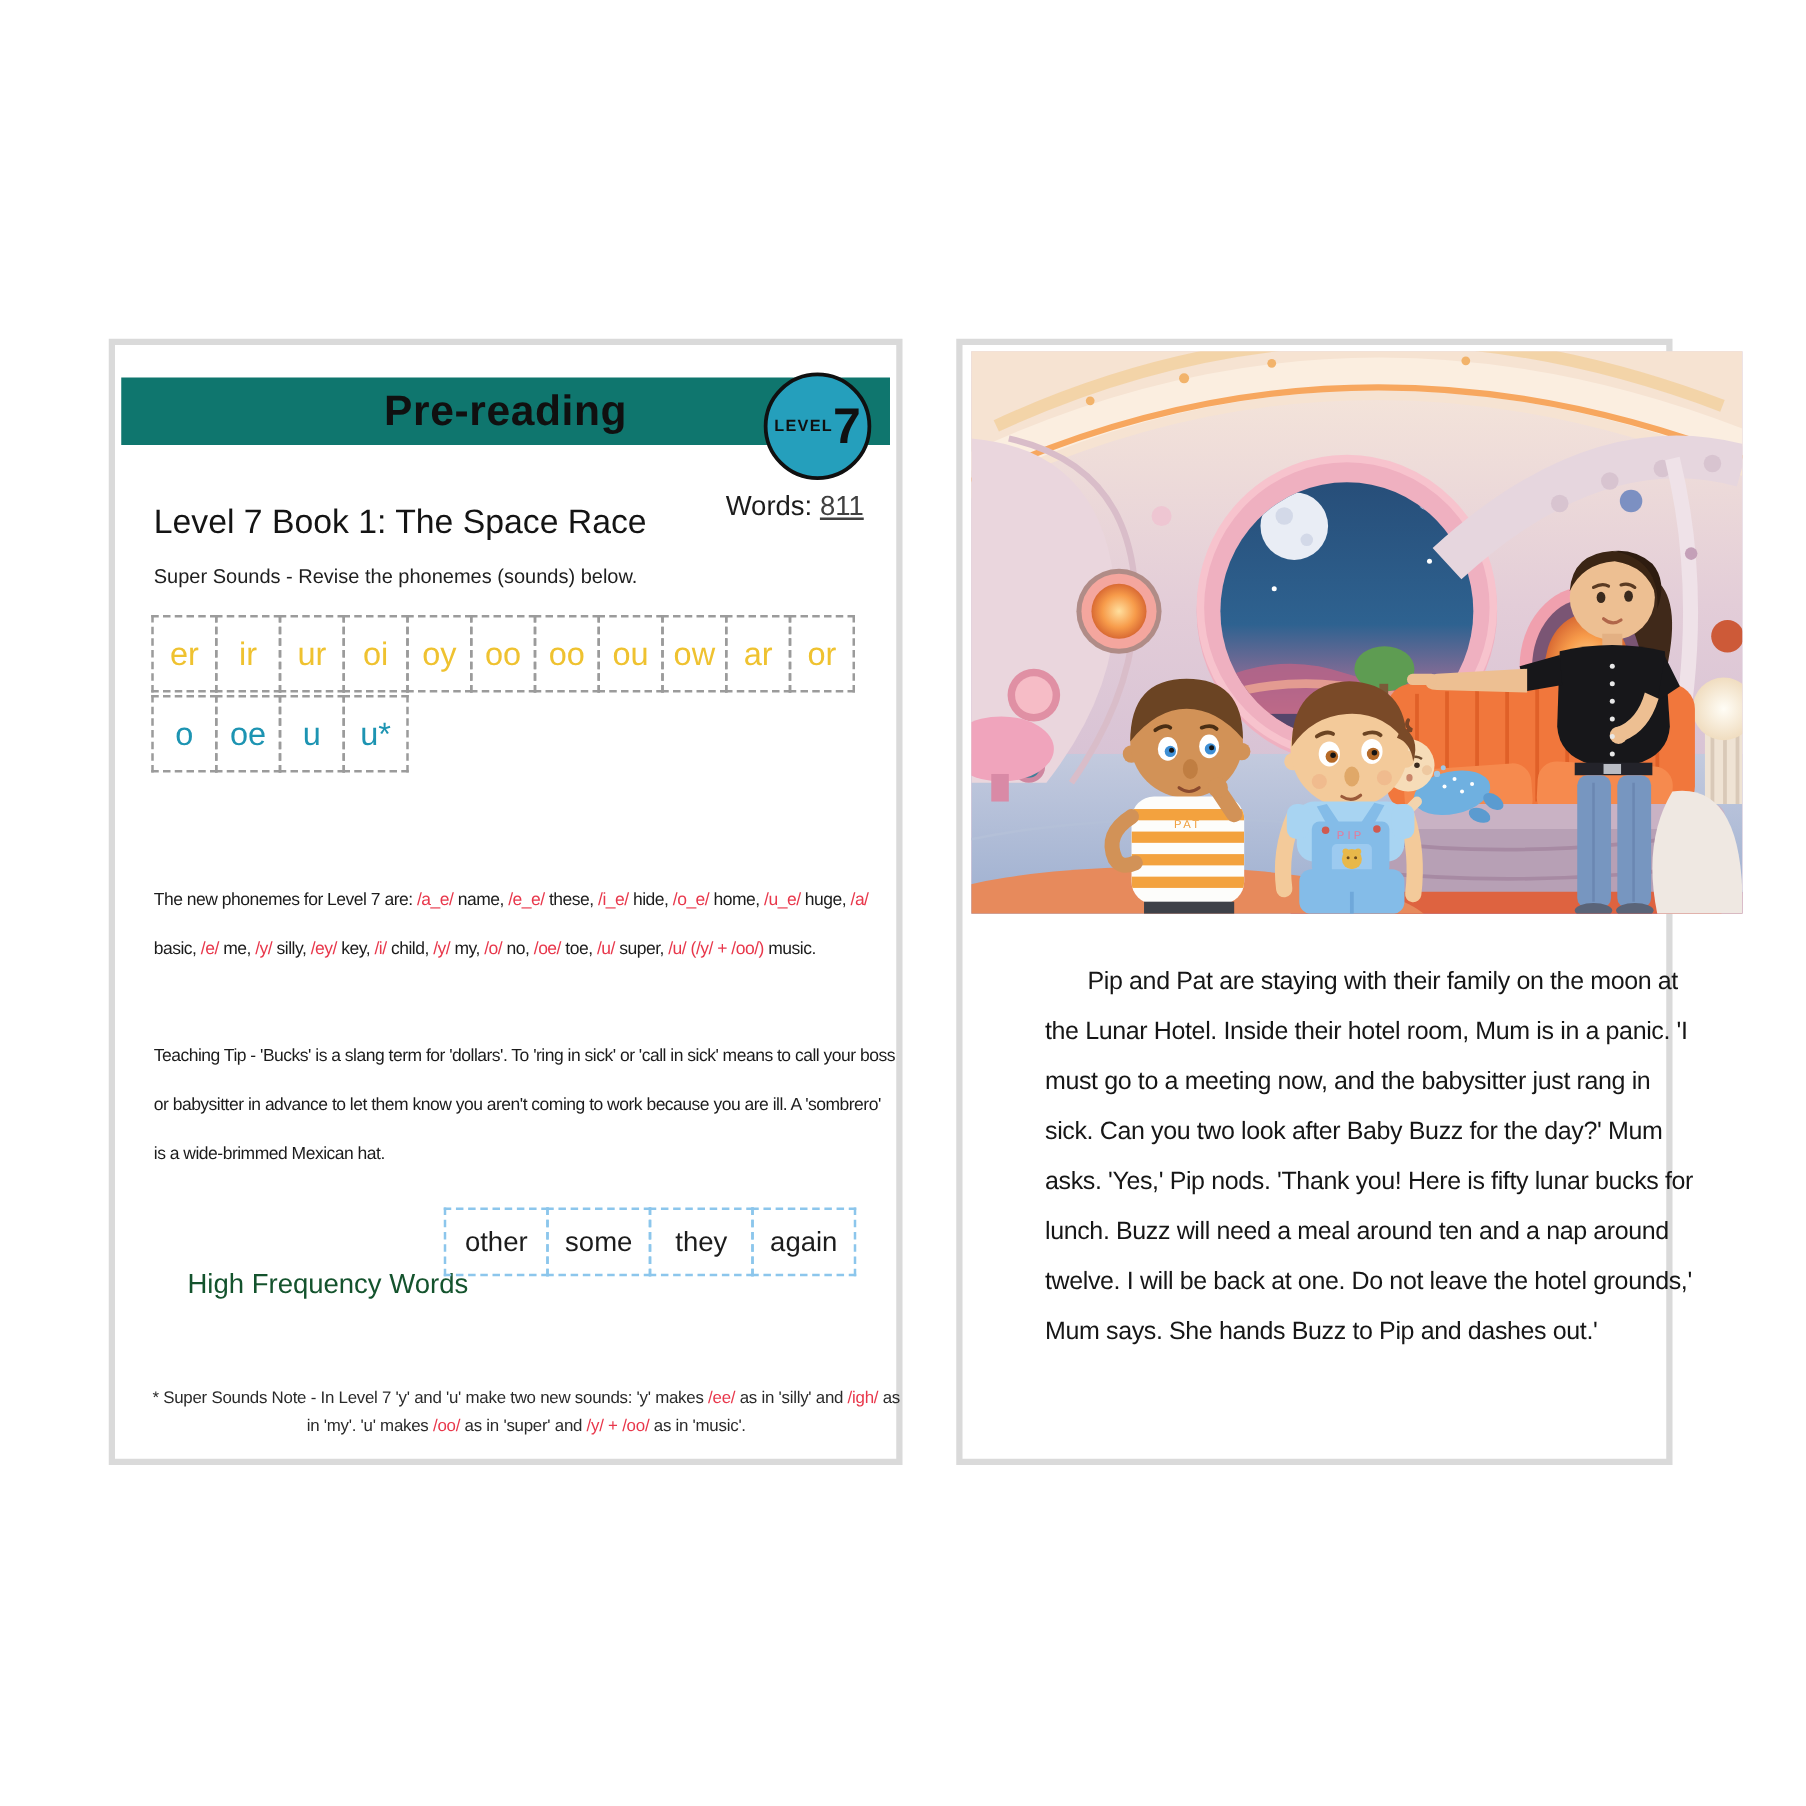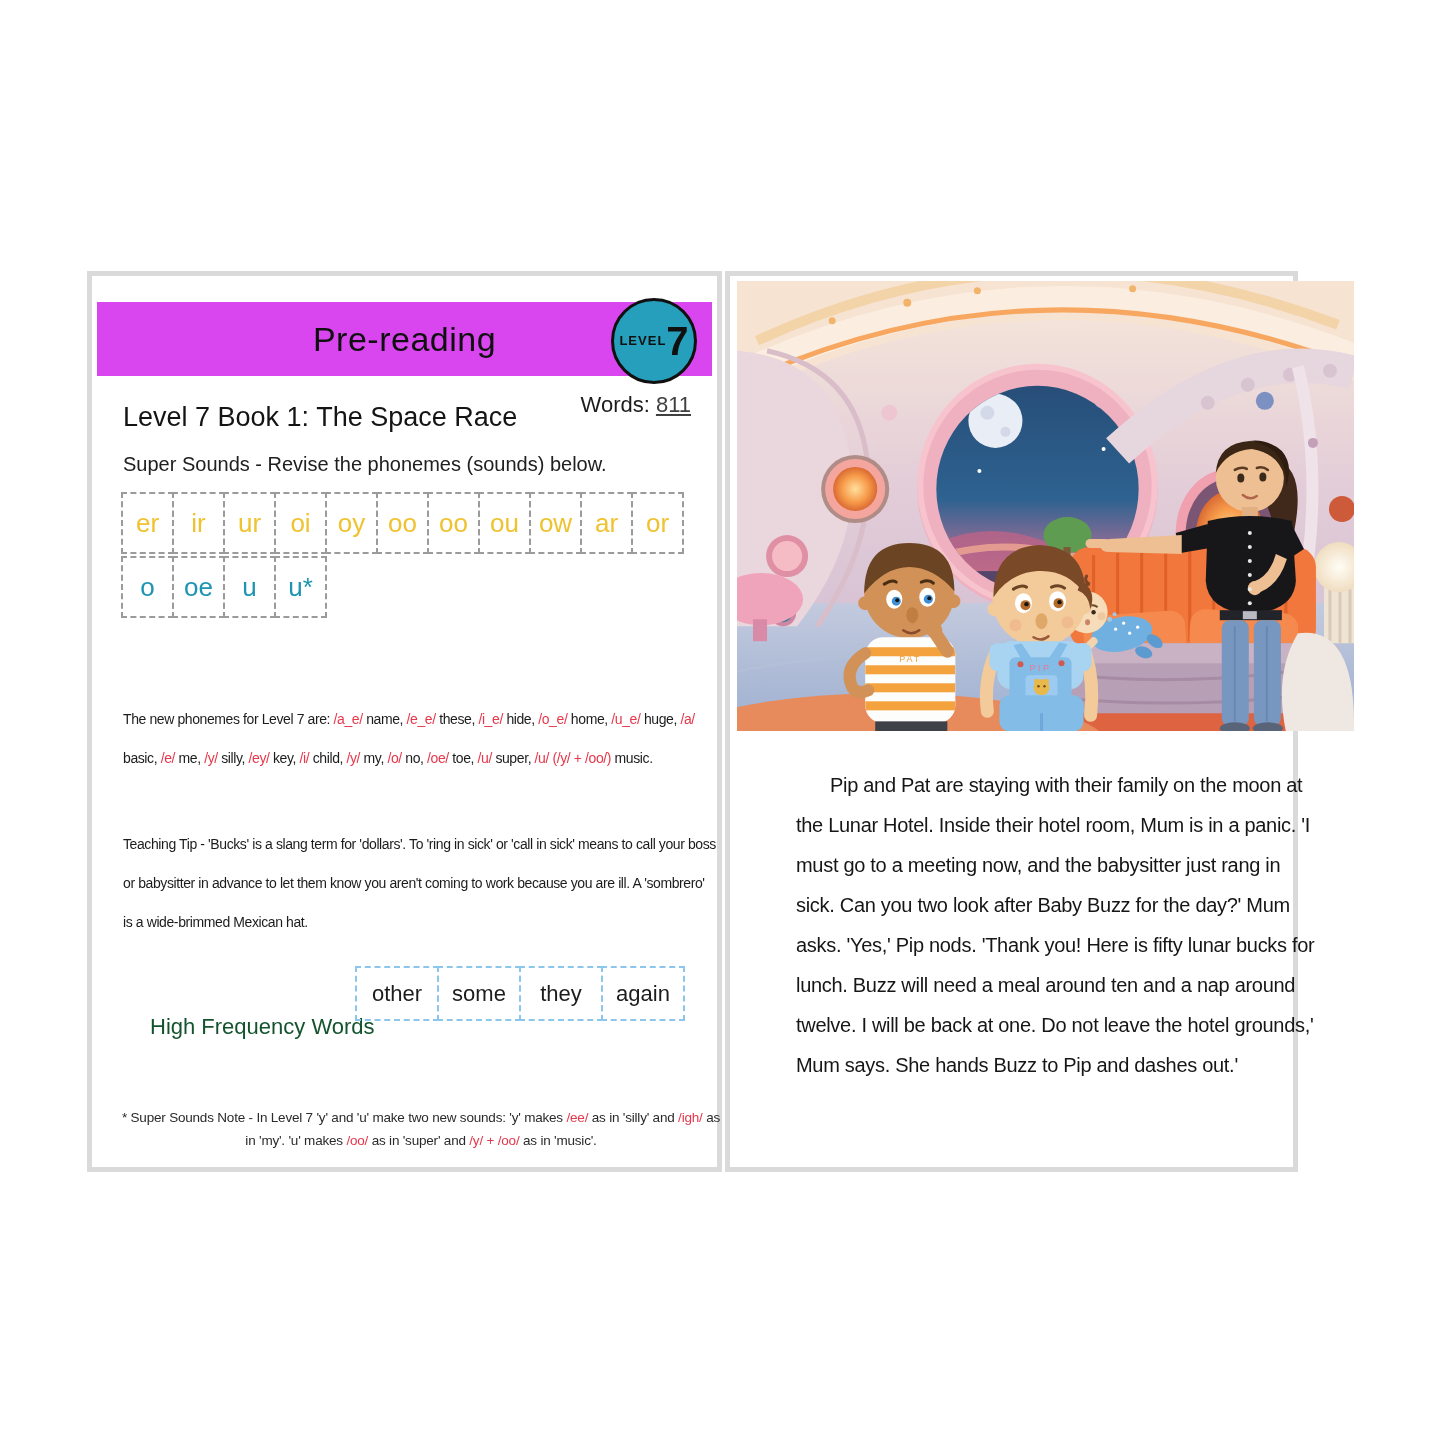--- a/index.html
+++ b/index.html
@@ -1,33 +1,33 @@
 <!DOCTYPE html>
 <html><head>
 <meta charset="utf-8">
 <style>
   html,body{margin:0;padding:0;background:#ffffff;width:1445px;height:1445px;overflow:hidden;
             font-family:"Liberation Sans",sans-serif;color:#1c1c1c;}
   .page{position:absolute;top:271px;height:901px;background:#fff;border:5px solid #dadada;box-sizing:border-box;}
   #left-page{left:87px;width:635px;}
-  #right-page{left:725px;width:573px;}
+  #right-page{left:765px;width:573px;}
 
   
-  .teal-bar{position:absolute;left:5px;right:5px;top:26px;height:74px;background:#d946ef;
-            display:flex;align-items:center;justify-content:center;}
+  .teal-bar{position:absolute;left:5px;right:5px;top:26px;height:54px;background:#0f766e;
+            display:flex;align-items:center;justify-content:center;font-weight:bold;}
   .bar-title{font-size:34px;color:#101010;letter-spacing:.5px;}
   .level-badge{position:absolute;left:519px;top:22px;width:86px;height:86px;border-radius:50%;
                background:#259fbc;border:3px solid #101010;box-sizing:border-box;z-index:2;
                display:flex;flex-direction:row;align-items:center;justify-content:center;}
   .level-word{font-size:13px;font-weight:bold;color:#101010;letter-spacing:1px;line-height:14px;}
   .level-num{font-size:40px;font-weight:bold;color:#101010;line-height:40px;}
   .words-line{position:absolute;top:116px;right:26px;font-size:22px;}
   .words-value{color:#404040;text-decoration:underline;}
   .book-title{position:absolute;left:31px;top:126px;font-size:27px;color:#141414;}
-  .intro{position:absolute;left:31px;top:177px;font-size:20px;color:#202020;}
+  .intro{position:absolute;left:31px;top:177px;font-size:16px;color:#202020;}
 
   .phoneme-grid{position:absolute;left:29px;top:216px;width:585px;}
   .phoneme-row{display:flex;margin-bottom:2px;}
   .phoneme-row .cell{width:53px;height:62px;box-sizing:border-box;border:2px dashed #9b9b9b;
                      display:flex;align-items:center;justify-content:center;font-size:26px;margin-right:-2px;}
   .phoneme-row.yellow .cell{color:#efc230;}
   .phoneme-row.teal .cell{color:#1d94b2;}
 
   .para{position:absolute;left:31px;width:594px;font-size:14px;letter-spacing:-0.4px;line-height:39px;color:#1c1c1c;}
   #new-phonemes{top:424px;}

